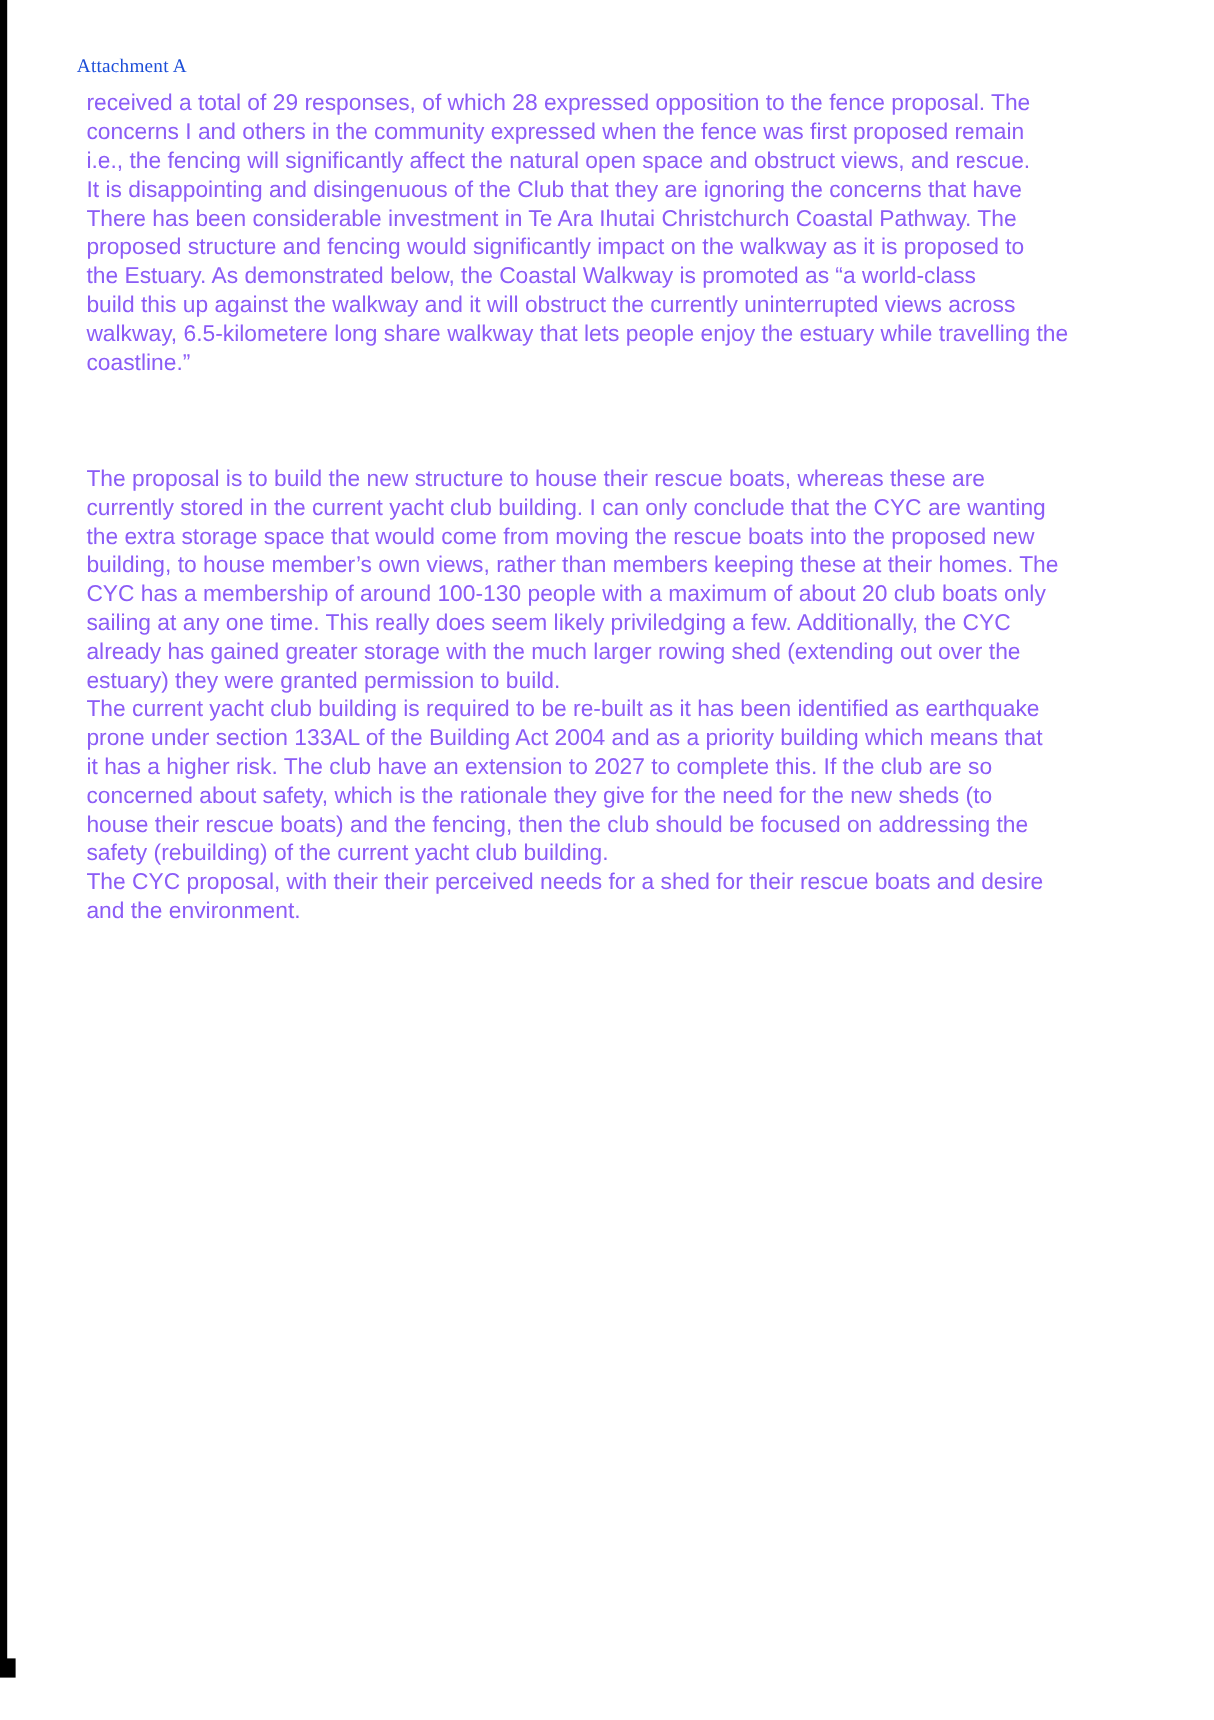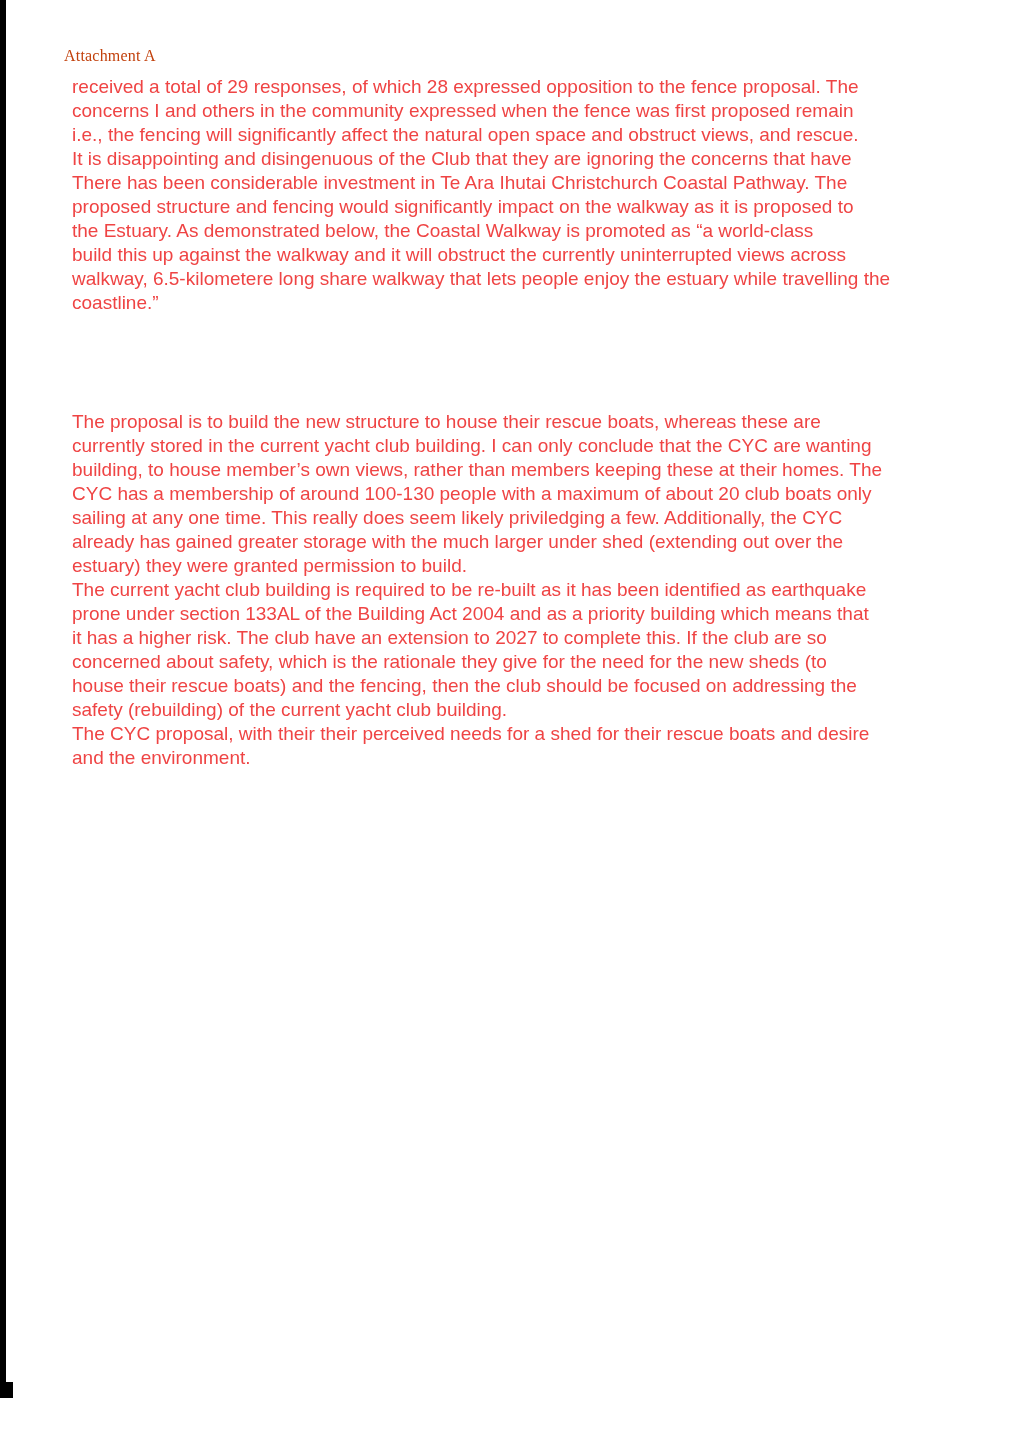--- a/index.html
+++ b/index.html
@@ -32,34 +32,34 @@
     height: 16px;
     background: #000000;
   }
   .doc-header {
     position: absolute;
     left: 64px;
     top: 46px;
     font-family: "Liberation Serif", serif;
     font-size: 16px;
     line-height: 20px;
-    color: #c2410c;
+    color: #1d4ed8;
     letter-spacing: 0.2px;
   }
   .para {
     position: absolute;
     left: 72px;
     width: 900px;
     font-size: 19px;
     line-height: 24px;
     font-weight: 400;
-    color: #ef4444;
+    color: #8b5cf6;
   }
   .para-1 { top: 75px; }
-  .para-2 { top: 410px; }
+  .para-2 { top: 388px; }
   .line {
     white-space: nowrap;
     height: 24px;
   }
 </style>
 </head>
 <body>
 
 <div class="page">
 
@@ -77,24 +77,25 @@
       <div class="line">proposed structure and fencing would significantly impact on the walkway as it is proposed to</div>
       <div class="line">the Estuary. As demonstrated below, the Coastal Walkway is promoted as “a world-class</div>
       <div class="line">build this up against the walkway and it will obstruct the currently uninterrupted views across</div>
       <div class="line">walkway, 6.5-kilometere long share walkway that lets people enjoy the estuary while travelling the</div>
       <div class="line">coastline.”</div>
     </div>
 
   <div class="para para-2">
       <div class="line">The proposal is to build the new structure to house their rescue boats, whereas these are</div>
       <div class="line">currently stored in the current yacht club building. I can only conclude that the CYC are wanting</div>
+      <div class="line">the extra storage space that would come from moving the rescue boats into the proposed new</div>
       <div class="line">building, to house member’s own views, rather than members keeping these at their homes. The</div>
       <div class="line">CYC has a membership of around 100-130 people with a maximum of about 20 club boats only</div>
       <div class="line">sailing at any one time. This really does seem likely priviledging a few. Additionally, the CYC</div>
-      <div class="line">already has gained greater storage with the much larger under shed (extending out over the</div>
+      <div class="line">already has gained greater storage with the much larger rowing shed (extending out over the</div>
       <div class="line">estuary) they were granted permission to build.</div>
       <div class="line">The current yacht club building is required to be re-built as it has been identified as earthquake</div>
       <div class="line">prone under section 133AL of the Building Act 2004 and as a priority building which means that</div>
       <div class="line">it has a higher risk. The club have an extension to 2027 to complete this. If the club are so</div>
       <div class="line">concerned about safety, which is the rationale they give for the need for the new sheds (to</div>
       <div class="line">house their rescue boats) and the fencing, then the club should be focused on addressing the</div>
       <div class="line">safety (rebuilding) of the current yacht club building.</div>
       <div class="line">The CYC proposal, with their their perceived needs for a shed for their rescue boats and desire</div>
       <div class="line">and the environment.</div>
     </div>

